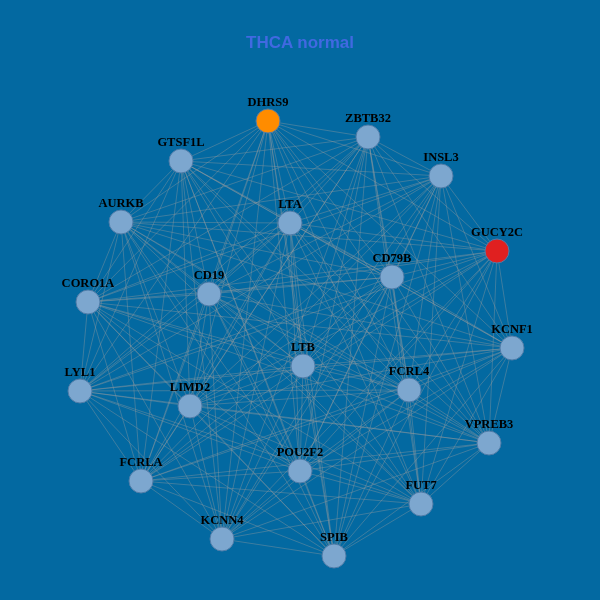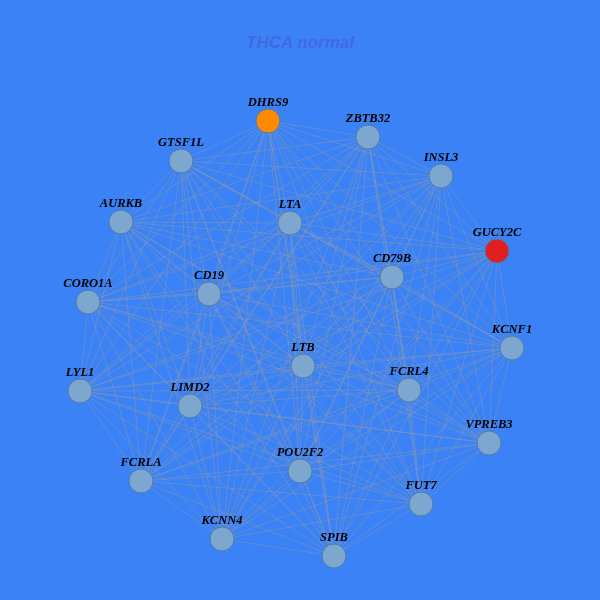--- a/index.html
+++ b/index.html
@@ -4,23 +4,22 @@
 <style>
   html, body {
     margin: 0;
     padding: 0;
     background: #ffffff;
   }
   .canvas {
     position: relative;
     width: 600px;
     height: 600px;
-    background: #3b82f6;
+    background: #0369a1;
     overflow: hidden;
-    font-style: italic;
   }
   svg { display: block; }
   .plot-title {
     font-family: "Liberation Sans", sans-serif;
     font-weight: 700;
     font-size: 17px;
     text-anchor: middle;
   }
   .node-label {
     font-family: "Liberation Serif", serif;

